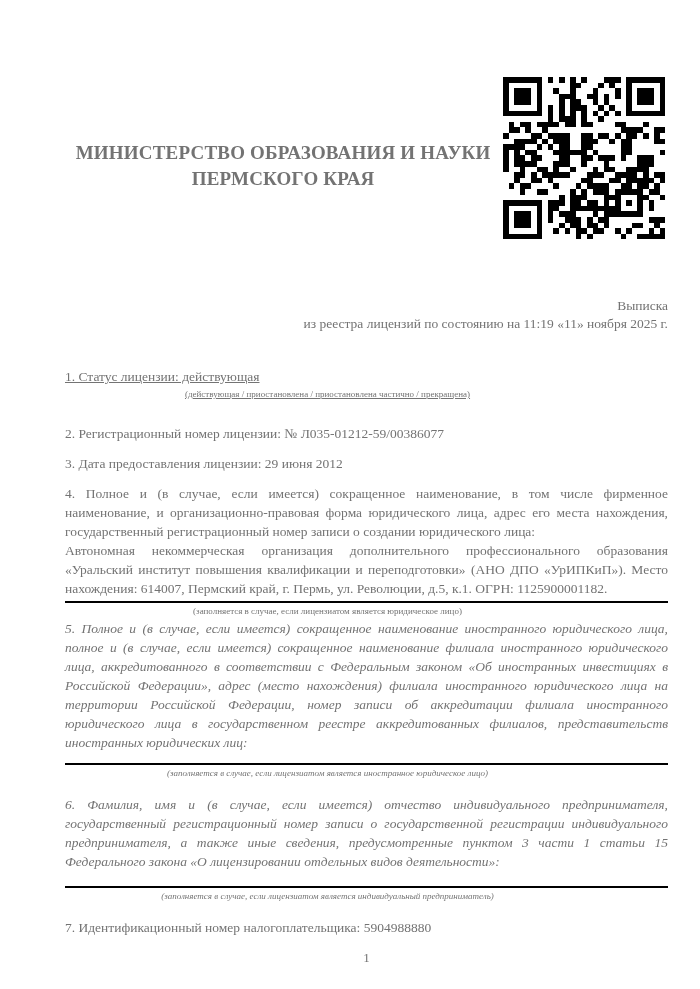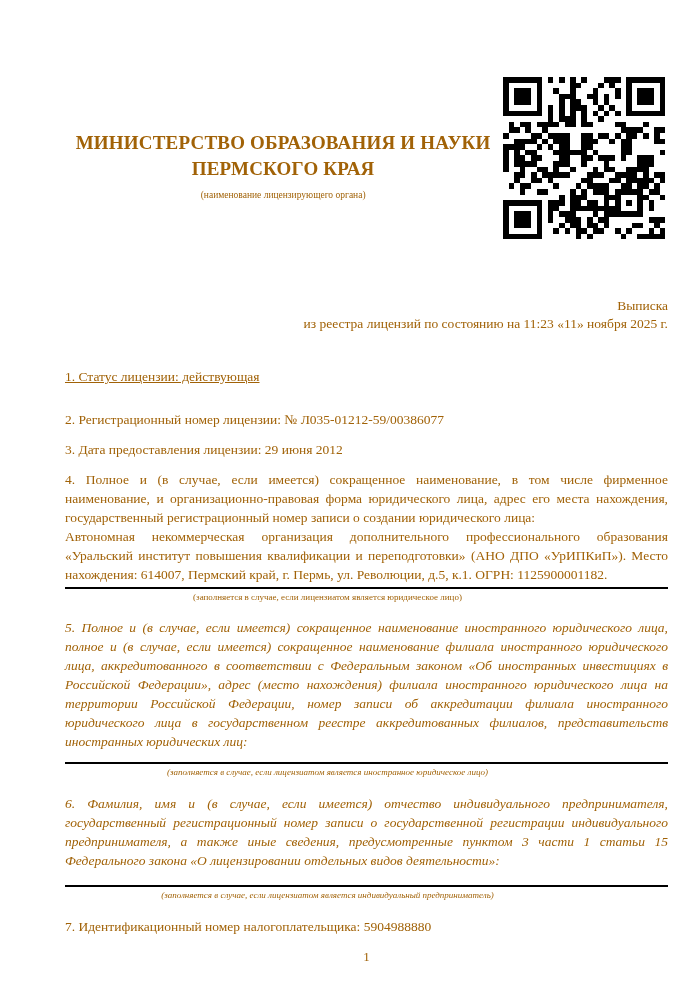--- a/index.html
+++ b/index.html
@@ -10,21 +10,21 @@
     height: 989px;
     overflow: hidden;
   }
   .page {
     position: relative;
     box-sizing: border-box;
     width: 700px;
     height: 989px;
     padding: 75px 32px 0 65px;
     font-family: "Liberation Serif", "DejaVu Serif", serif;
-    color: #a16207;
+    color: #737373;
     background: #ffffff;
   }
   
   .header-row {
     display: flex;
     align-items: stretch;
     min-height: 167px;
   }
   .header-left {
     width: 437px;
@@ -73,39 +73,38 @@
     padding-right: 78px; 
     margin-top: 2px;
   }
   .rule {
     height: 2px;
     background: #000;
     margin-top: 3px;
   }
   .gap-sm  { margin-bottom: 24px; text-decoration: underline; }
   .gap-xs  { margin-bottom: 11px; }
-  .gap-md  { margin-bottom: 15px; }
+  .gap-md  { margin-bottom: 2px; }
   .gap-lg  { margin-bottom: 16px; font-style: italic; }
   .rule-after-space   { margin-top: 11px; }
   .rule-after-space-6 { margin-top: 15px; }
   .footer {
     text-align: center;
     font-size: 13px;
     margin-top: 13px;
   }
 </style>
 </head>
 <body>
 
 <div class="page">
 
   <div class="header-row">
     <div class="header-left">
       <div class="ministry">МИНИСТЕРСТВО ОБРАЗОВАНИЯ И НАУКИ ПЕРМСКОГО КРАЯ</div>
-      <div class="ministry-caption">(наименование лицензирующего органа)</div>
     </div>
     <div class="qr-box"><svg width="166.4" height="166.4" viewBox="0 0 166.4 166.4" shape-rendering="crispEdges" fill="#000">
           <rect x="2.0" y="2.0" width="5.6" height="5.6"></rect>
           <rect x="7.6" y="2.0" width="5.6" height="5.6"></rect>
           <rect x="13.2" y="2.0" width="5.6" height="5.6"></rect>
           <rect x="18.8" y="2.0" width="5.6" height="5.6"></rect>
           <rect x="24.4" y="2.0" width="5.6" height="5.6"></rect>
           <rect x="30.0" y="2.0" width="5.6" height="5.6"></rect>
           <rect x="35.6" y="2.0" width="5.6" height="5.6"></rect>
           <rect x="46.8" y="2.0" width="5.6" height="5.6"></rect>
@@ -514,27 +513,28 @@
           <rect x="136.4" y="158.8" width="5.6" height="5.6"></rect>
           <rect x="142.0" y="158.8" width="5.6" height="5.6"></rect>
           <rect x="147.6" y="158.8" width="5.6" height="5.6"></rect>
           <rect x="153.2" y="158.8" width="5.6" height="5.6"></rect>
           <rect x="158.8" y="158.8" width="5.6" height="5.6"></rect>
         </svg></div>
   </div>
 
   <div class="title-block">
     <div>Выписка</div>
-    <div>из реестра лицензий по состоянию на 11:23 «11» ноября 2025 г.</div>
+    <div>из реестра лицензий по состоянию на 11:19 «11» ноября 2025 г.</div>
   </div>
 
   <div class="items">
 
     <div class="gap-sm">
       <p class="item-text">1. Статус лицензии: действующая</p>
+      <div class="caption">(действующая / приостановлена / приостановлена частично / прекращена)</div>
     </div>
 
     <div class="gap-xs">
       <p class="item-text">2. Регистрационный номер лицензии: № Л035-01212-59/00386077</p>
     </div>
 
     <div class="gap-xs">
       <p class="item-text">3. Дата предоставления лицензии: 29 июня 2012</p>
     </div>
 

